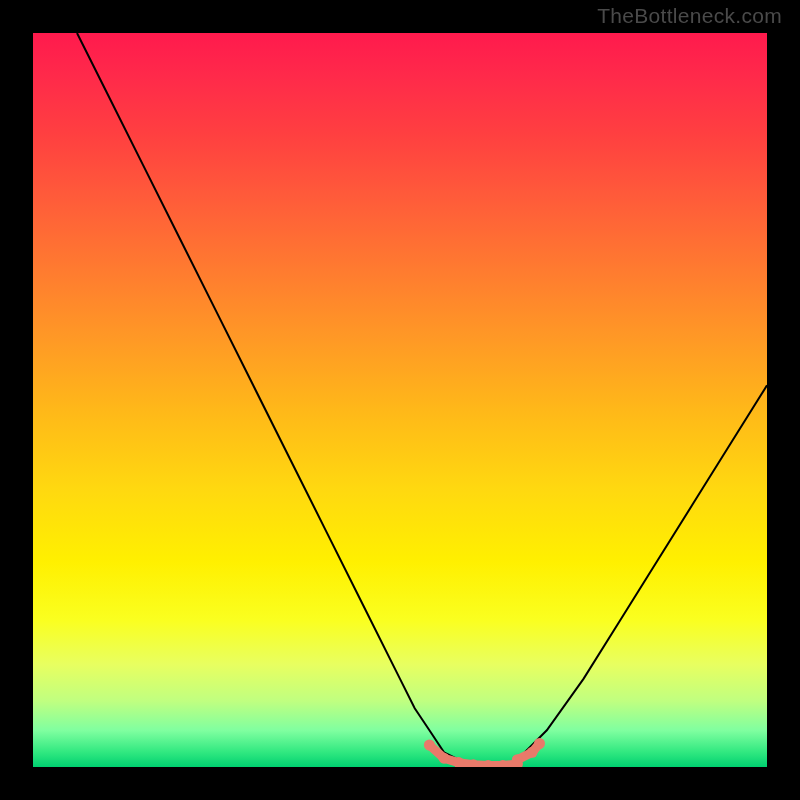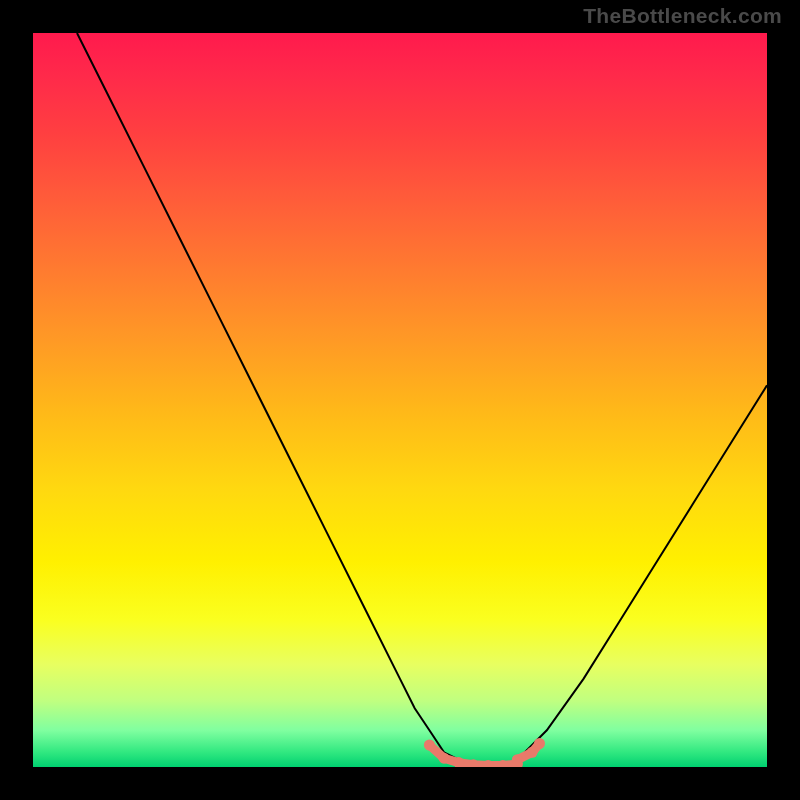--- a/index.html
+++ b/index.html
@@ -10,21 +10,21 @@
     position: relative;
     overflow: hidden;
     font-family: Arial, Helvetica, sans-serif;
   }
   .watermark {
     position: absolute;
     top: 4px;
     right: 18px;
     color: #4a4a4a;
     font-size: 21px;
-    font-weight: 700;
+    font-weight: 400;
     z-index: 10;
     letter-spacing: 0.3px;
   }
   .plot-area {
     position: absolute;
     left: 33px;
     top: 33px;
     width: 734px;
     height: 734px;
     z-index: 1;

